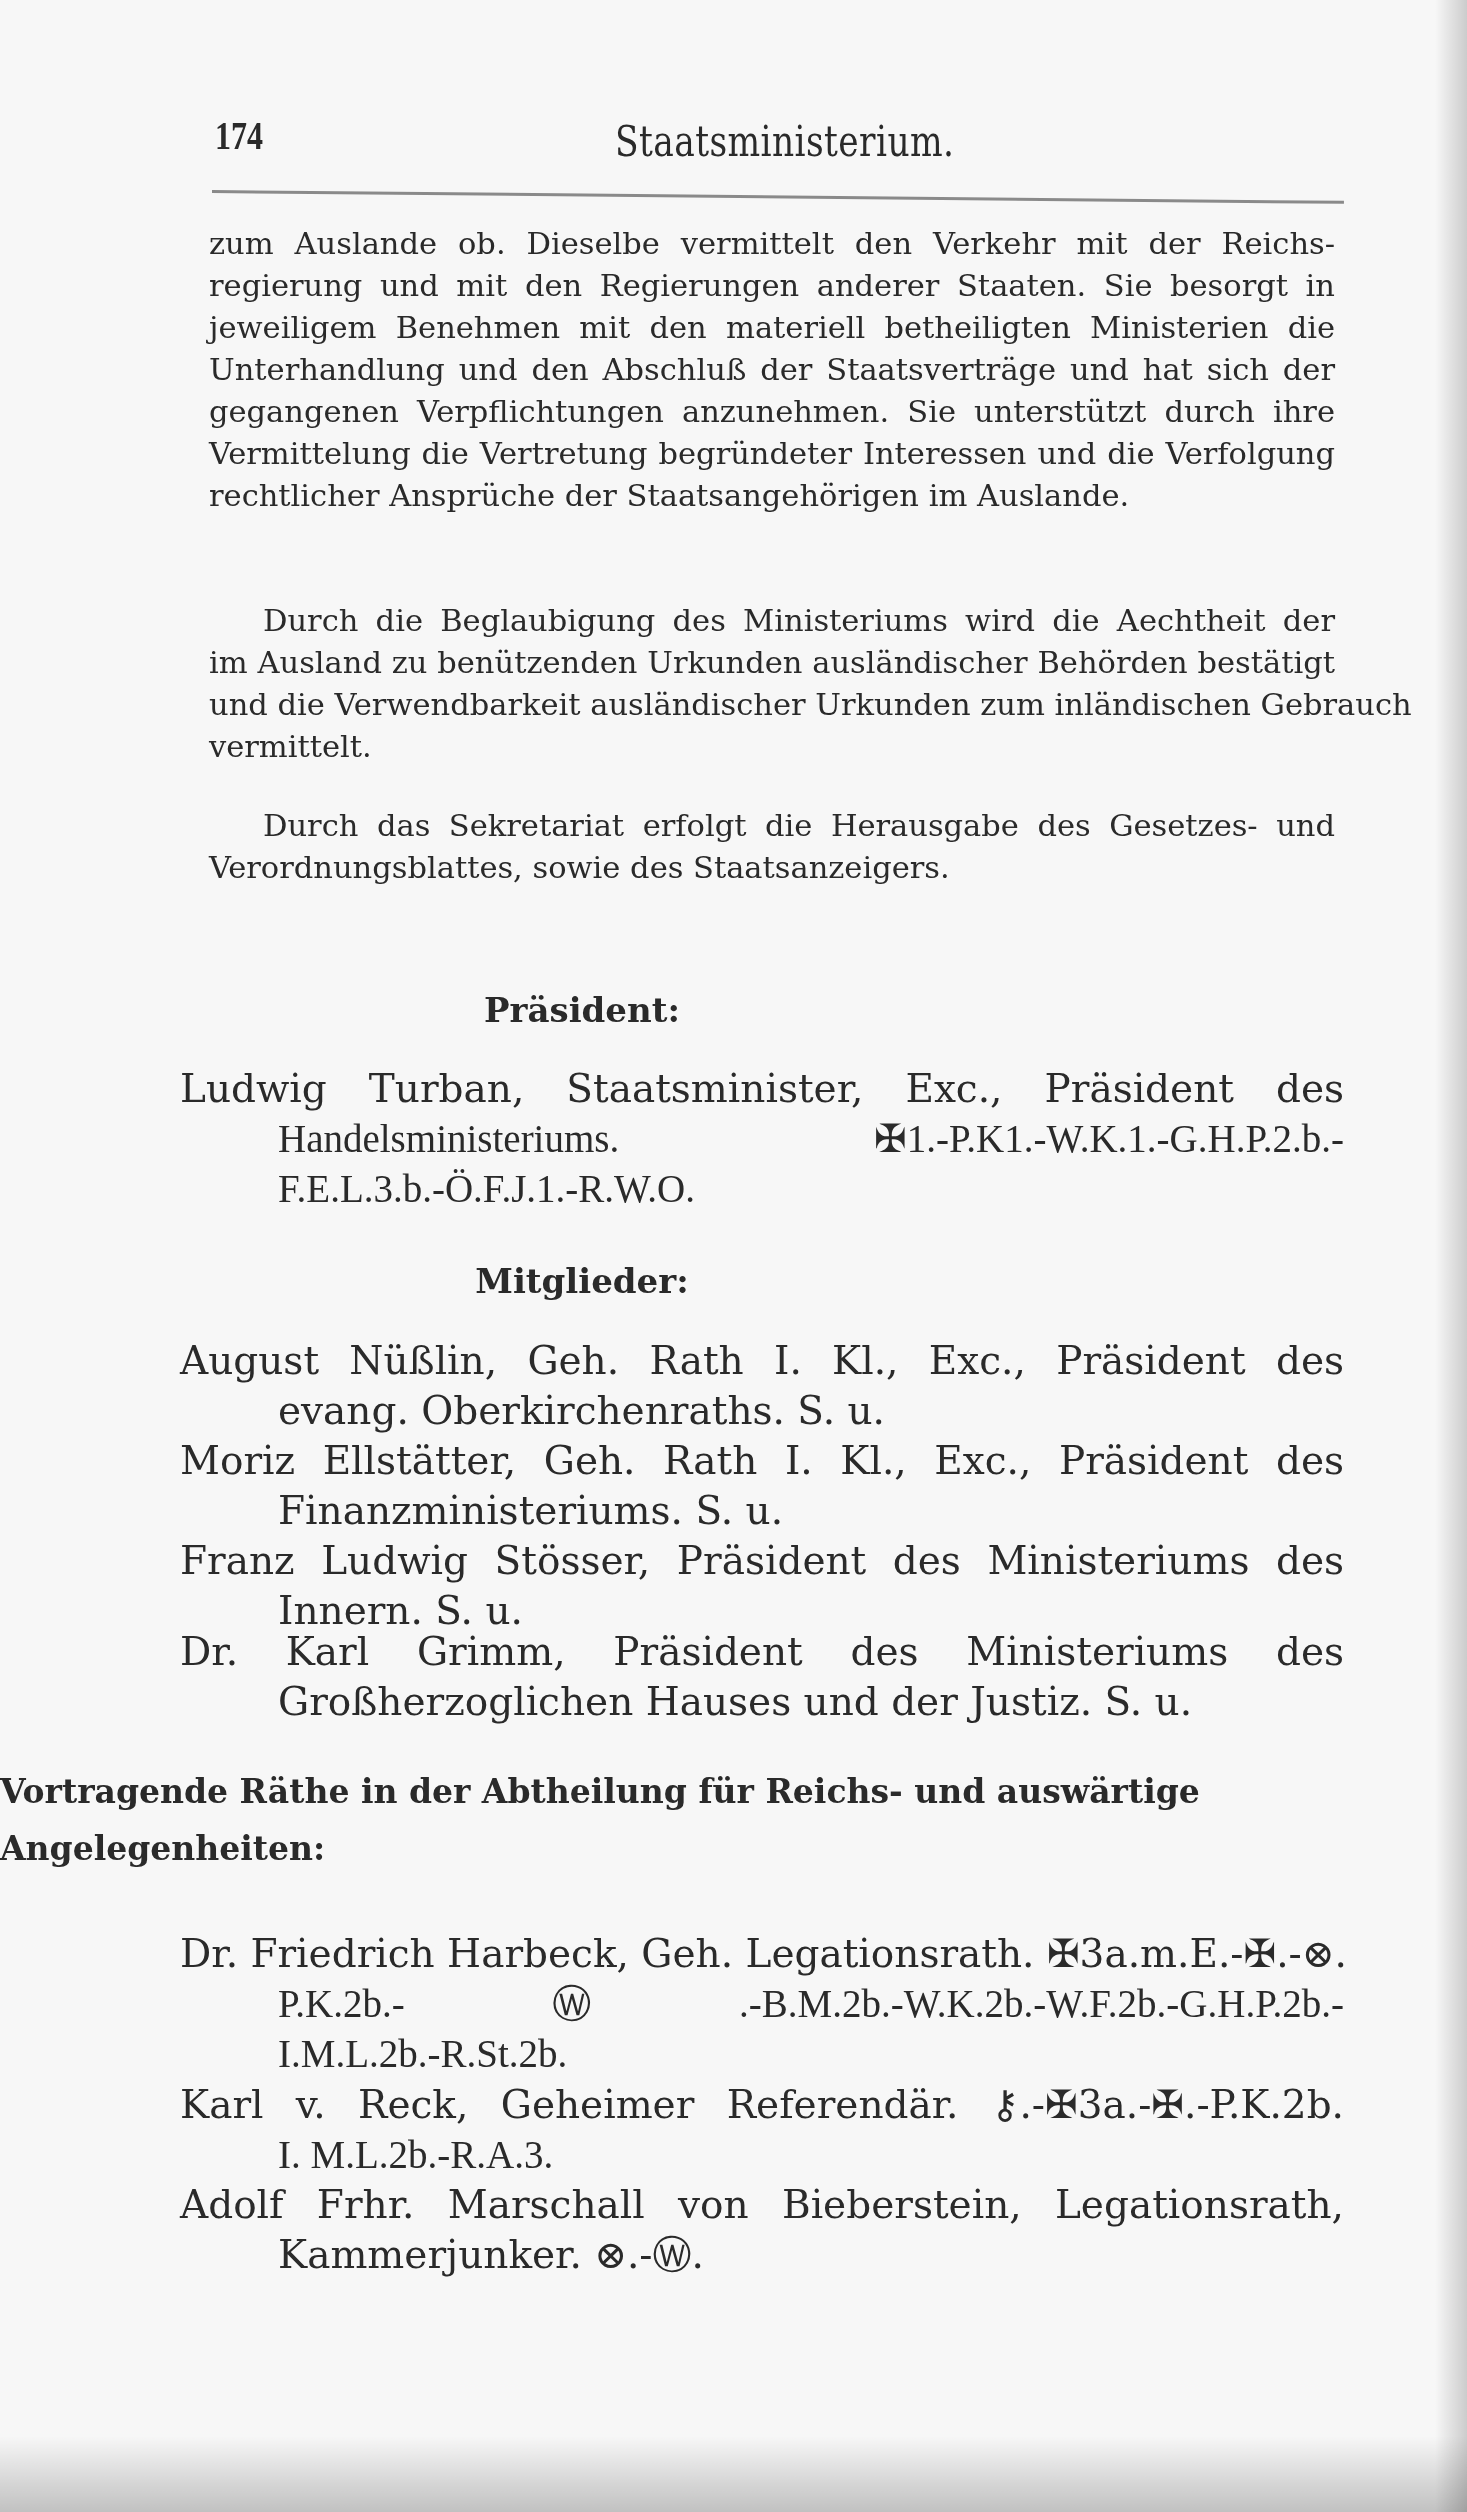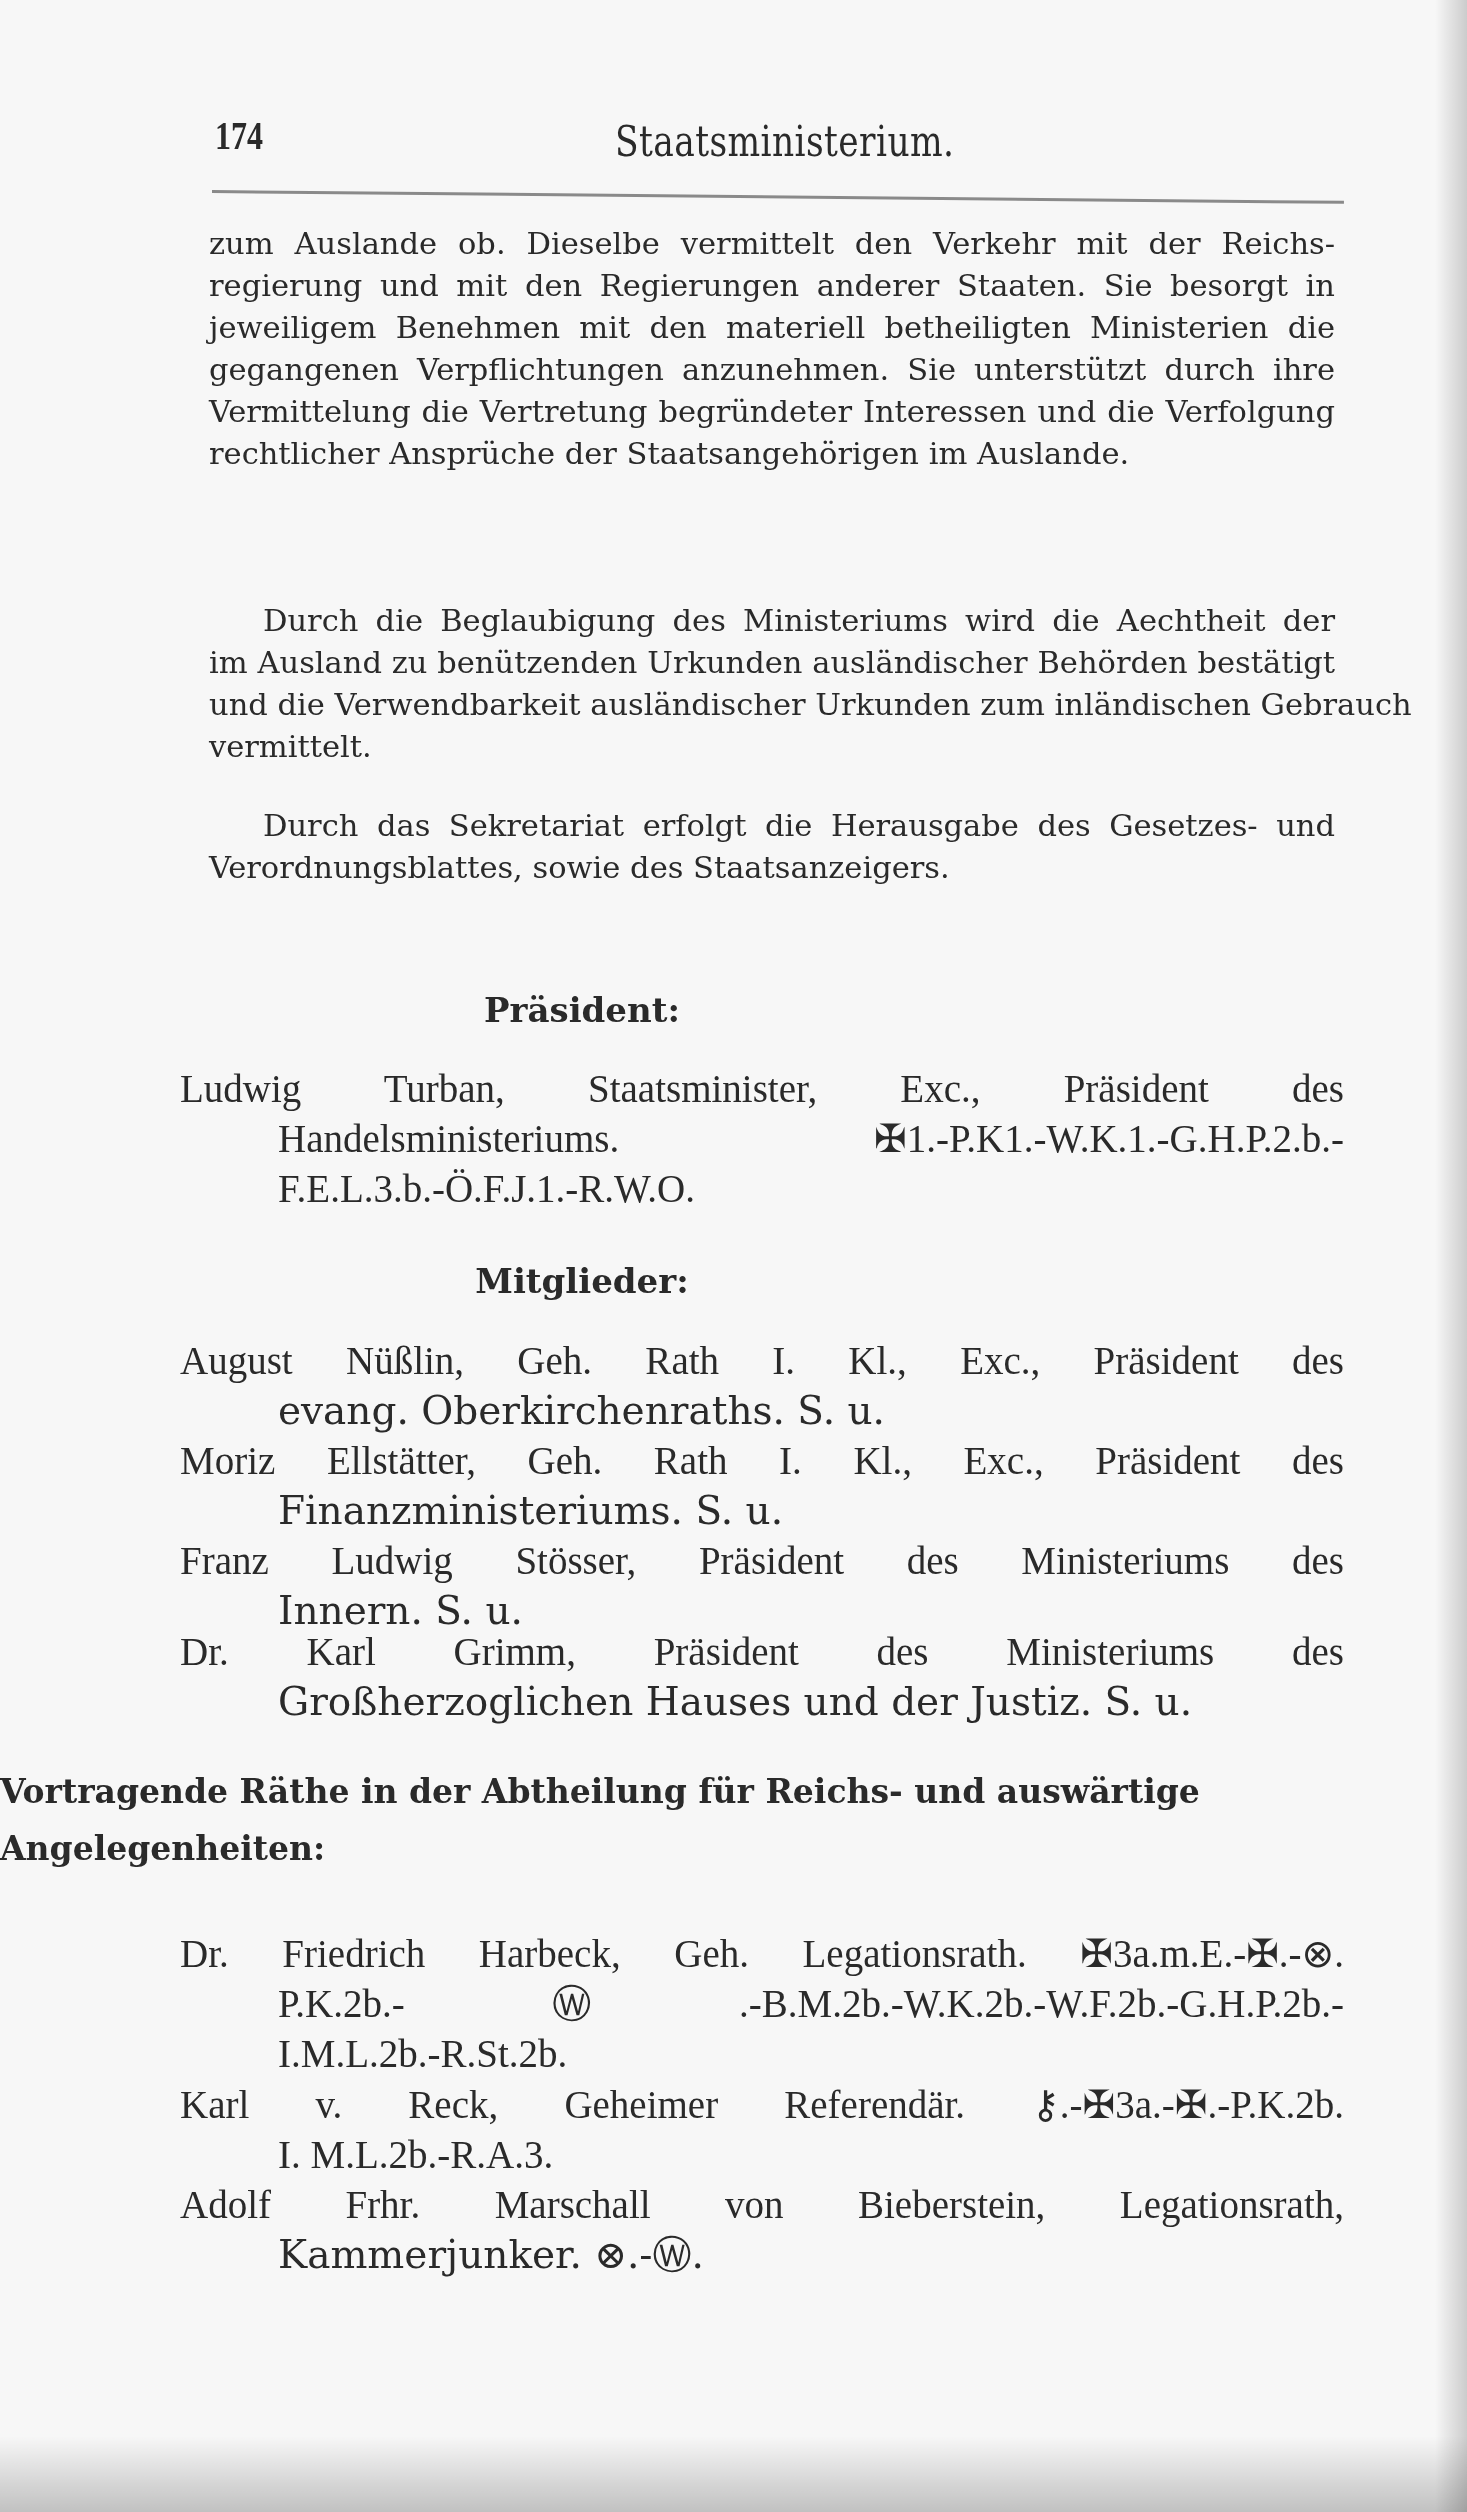--- a/index.html
+++ b/index.html
@@ -22,41 +22,42 @@
   .body-text { position:absolute; left:209px; width:1126px; font-size:30.5px; line-height:42px;
     text-align:justify; font-family:"DejaVu Serif", serif; }
   .para1 { top:223px; }
   .para2 { top:600px; }
   .para3 { top:805px; }
   .line { display:block; text-align:justify; text-align-last:justify; white-space:nowrap; }
   .line.last { text-align-last:left; }
   .heading { position:absolute; left:0; width:1164px; text-align:center; font-weight:bold;
     font-size:34px; }
   .entry { position:absolute; left:180px; width:1164px; font-size:39px; line-height:50px; }
-  .entry .l1 { display:block; text-align:justify; text-align-last:justify; white-space:nowrap;font-family:Liberation Serif, serif; }
+  .entry .l1 { display:block; text-align:justify; text-align-last:justify; white-space:nowrap; }
   .entry .cont { display:block; padding-left:98px; white-space:nowrap; }
   .entry .cont.just { text-align:justify; text-align-last:justify; }
   .orders { font-family:"Liberation Serif", serif; }
   .sec-heading { position:absolute; left:0; width:1468px; text-align:left; font-weight:bold;
     font-size:33px; line-height:57px; }
 </style>
 </head>
 <body>
 
 <div class="page-shade-right"></div>
 <div class="page-shade-bottom"></div>
 
 <div class="hdr-num">174</div>
 <div class="hdr-title">Staatsministerium.</div>
 <div class="rule"></div>
 
 <div class="body-text para1">
   <span class="line">zum Auslande ob. Dieselbe vermittelt den Verkehr mit der Reichs-</span>
   <span class="line">regierung und mit den Regierungen anderer Staaten. Sie besorgt in</span>
   <span class="line">jeweiligem Benehmen mit den materiell betheiligten Ministerien die</span>
+  <span class="line">Unterhandlung und den Abschluß der Staatsverträge und hat sich der</span>
   <span class="line">gegangenen Verpflichtungen anzunehmen. Sie unterstützt durch ihre</span>
   <span class="line">Vermittelung die Vertretung begründeter Interessen und die Verfolgung</span>
   <span class="line last">rechtlicher Ansprüche der Staatsangehörigen im Auslande.</span>
 </div>
 
 <div class="body-text para2">
   <span class="line" style="padding-left:54px">Durch die Beglaubigung des Ministeriums wird die Aechtheit der</span>
   <span class="line">im Ausland zu benützenden Urkunden ausländischer Behörden bestätigt</span>
   <span class="line">und die Verwendbarkeit ausländischer Urkunden zum inländischen Gebrauch</span>
   <span class="line last">vermittelt.</span>

